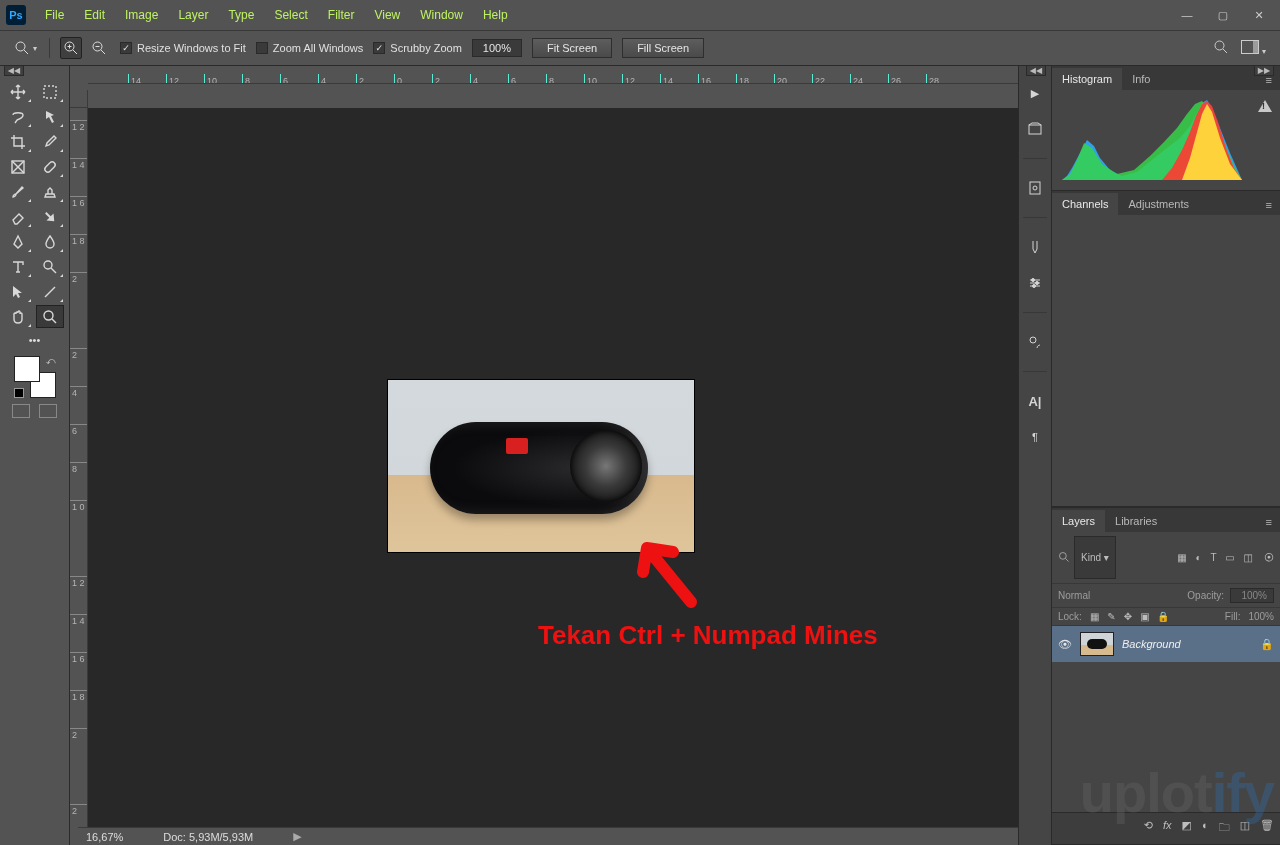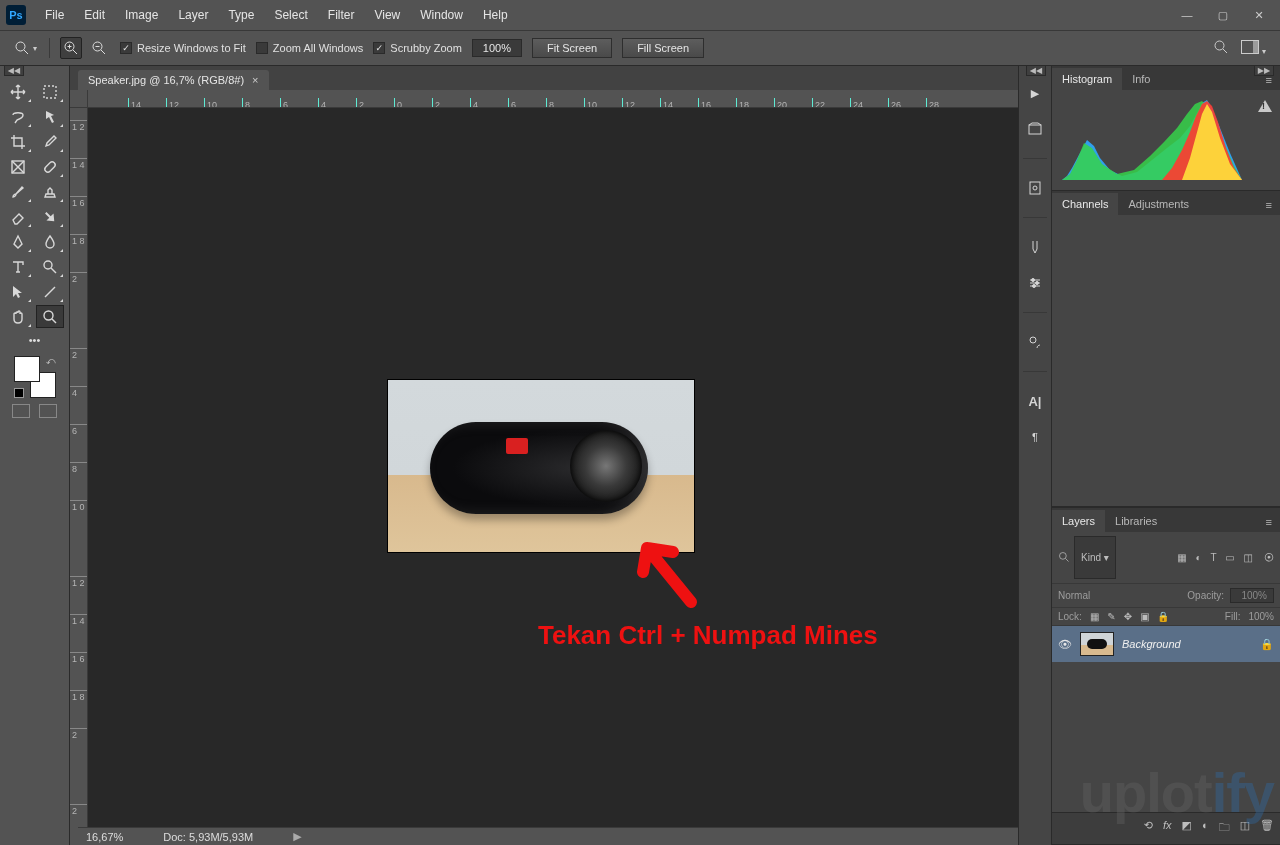--- a/index.html
+++ b/index.html
@@ -29,21 +29,21 @@
     font-size: 11px;
     display: flex;
     align-items: center;
     justify-content: center;
     border-radius: 3px;
     margin-right: 10px;
   }
   .menu-bar { display: flex; gap: 2px; }
   .menu-item {
     padding: 4px 9px;
-    color: #e5e5e5;
+    color: #bef264;
     font-size: 12px;
     cursor: pointer;
   }
   .win-controls {
     margin-left: auto;
     display: flex;
     gap: 18px;
     padding-right: 6px;
   }
   .win-controls span {
@@ -660,26 +660,20 @@
       <div class="sw-mini">⤺</div>
       <div class="sw-mini2"></div>
     </div>
     <div class="qmask">
       <div></div>
       <div></div>
     </div>
   </div>
 
   <div class="doc-area">
-    <div class="doc-tab-bar">
-      <div class="doc-tab">
-        <span>Speaker.jpg @ 16,7% (RGB/8#)</span>
-        <span class="x">×</span>
-      </div>
-    </div>
     <div class="ruler-corner"></div>
     <div class="ruler-h">
       <span class="tick" style="left:40px">14</span>
       <span class="tick" style="left:78px">12</span>
       <span class="tick" style="left:116px">10</span>
       <span class="tick" style="left:154px">8</span>
       <span class="tick" style="left:192px">6</span>
       <span class="tick" style="left:230px">4</span>
       <span class="tick" style="left:268px">2</span>
       <span class="tick" style="left:306px">0</span>

